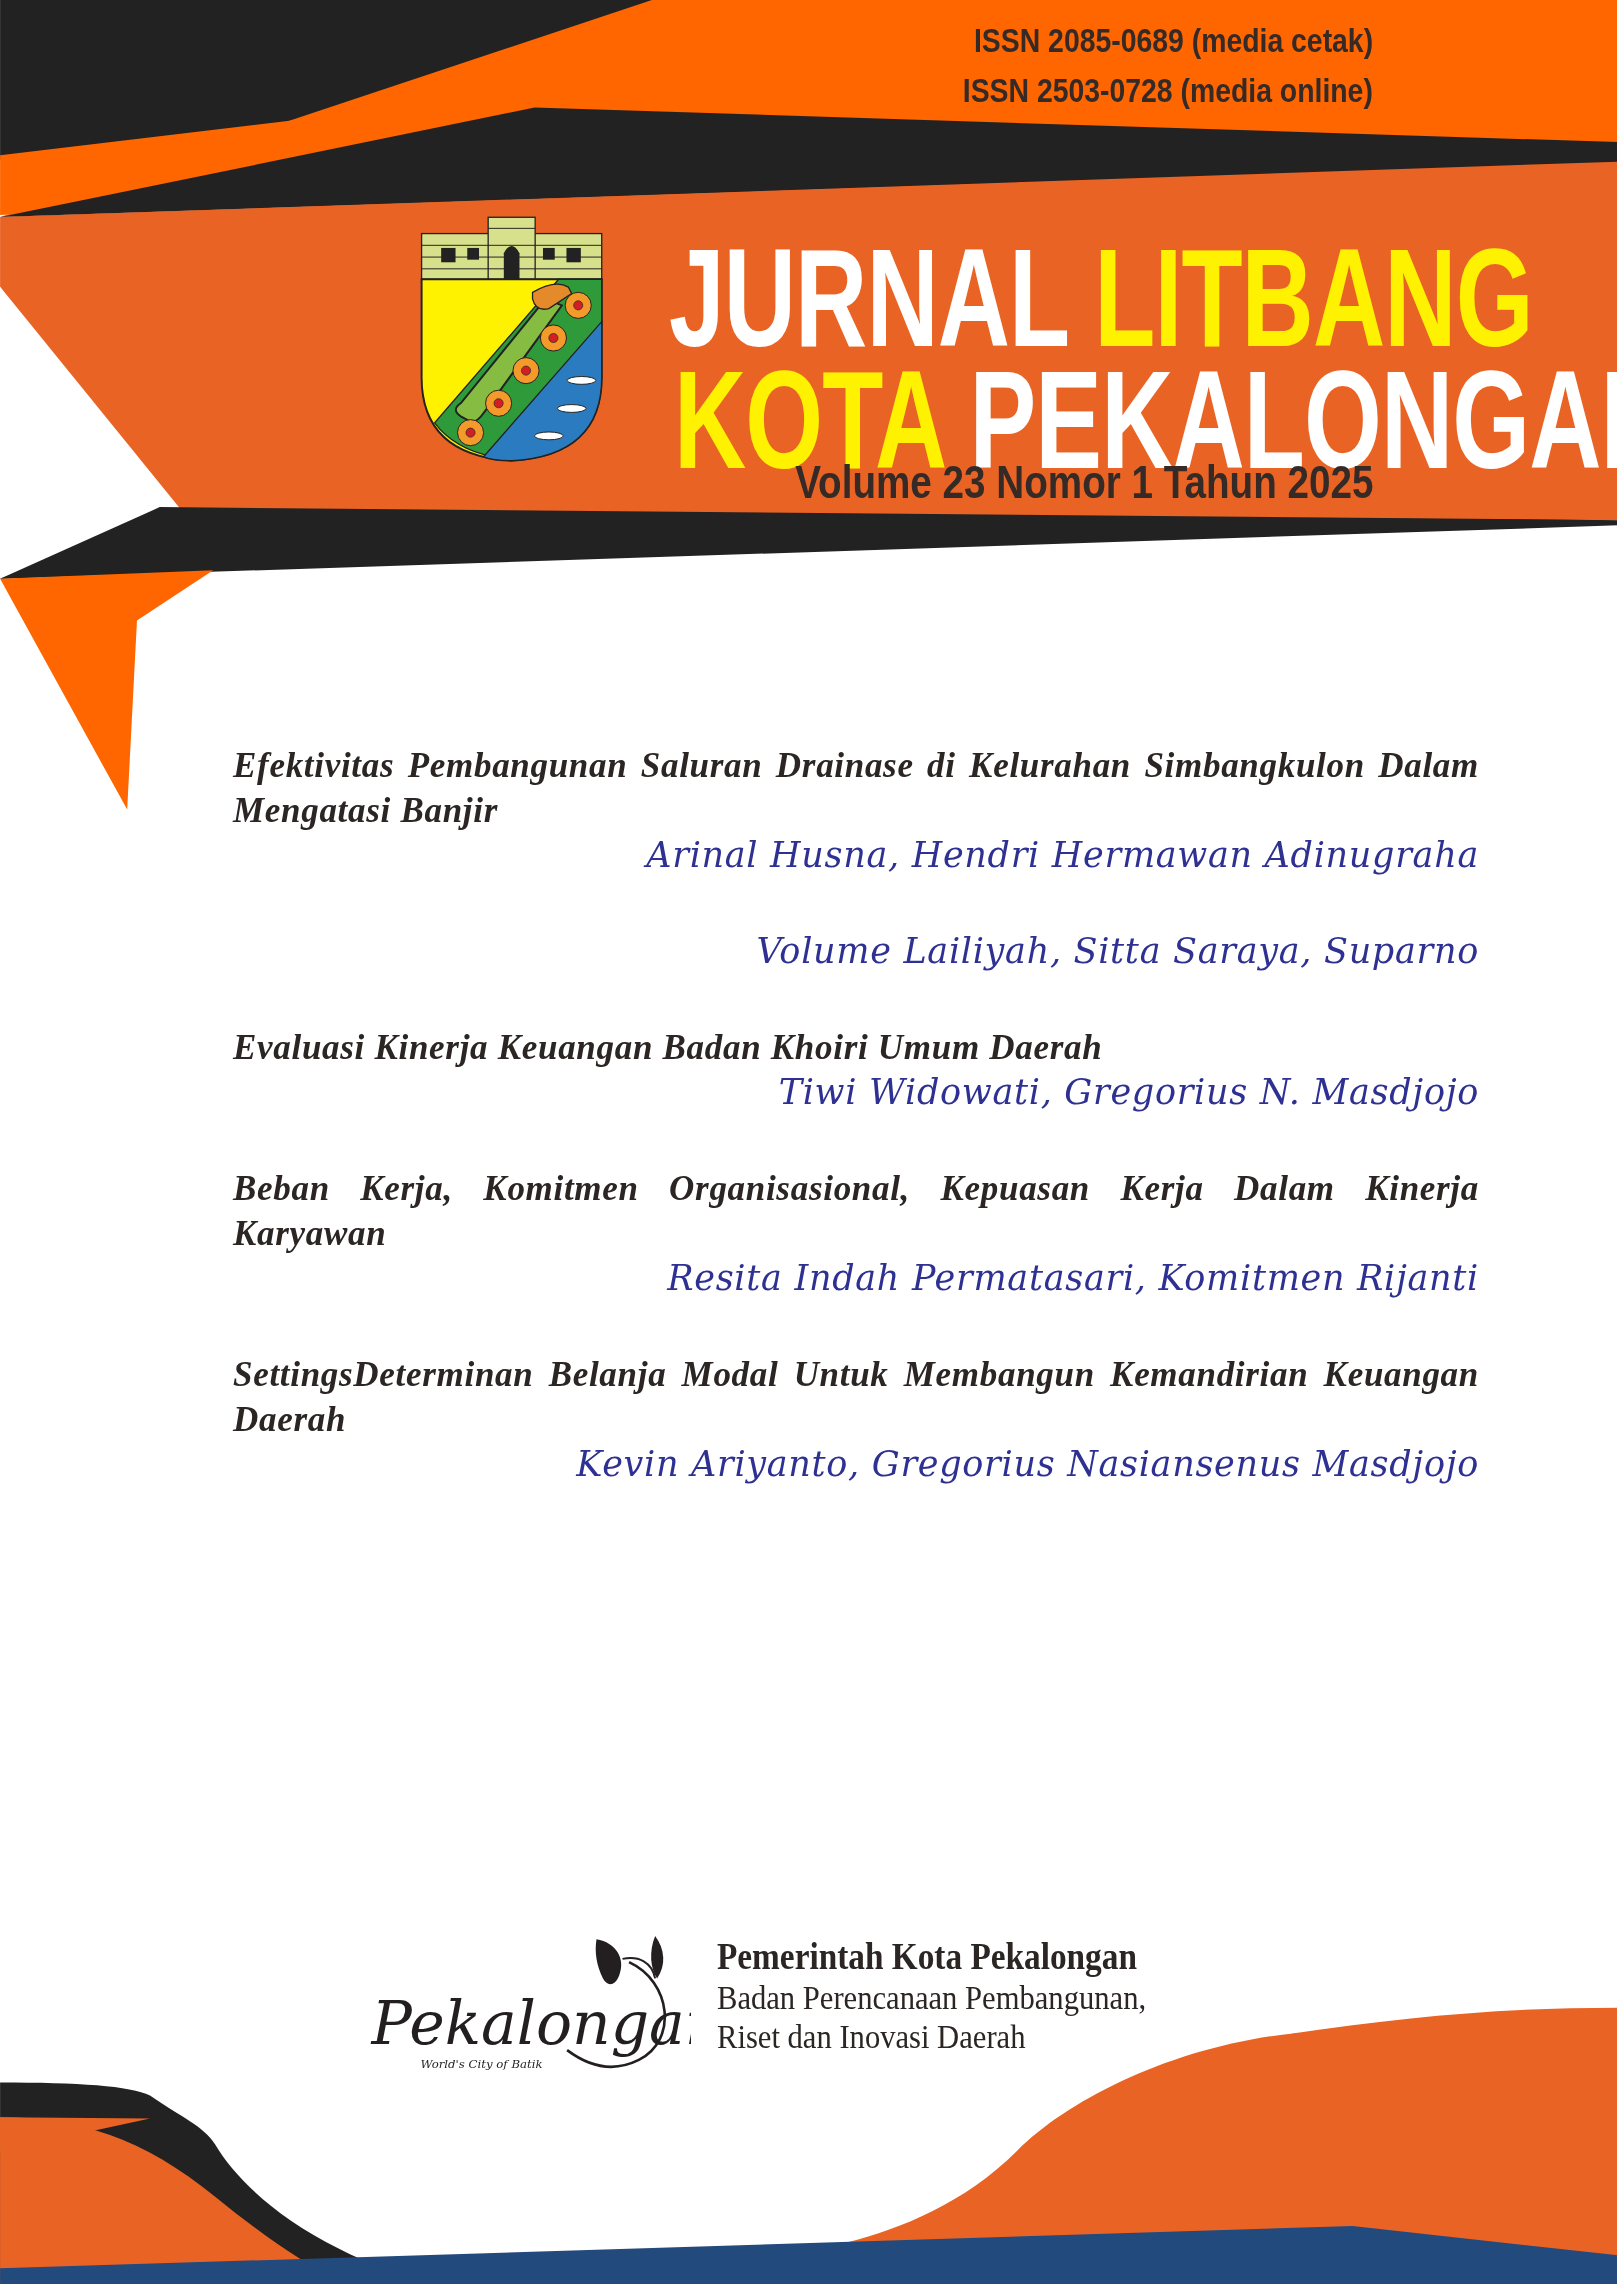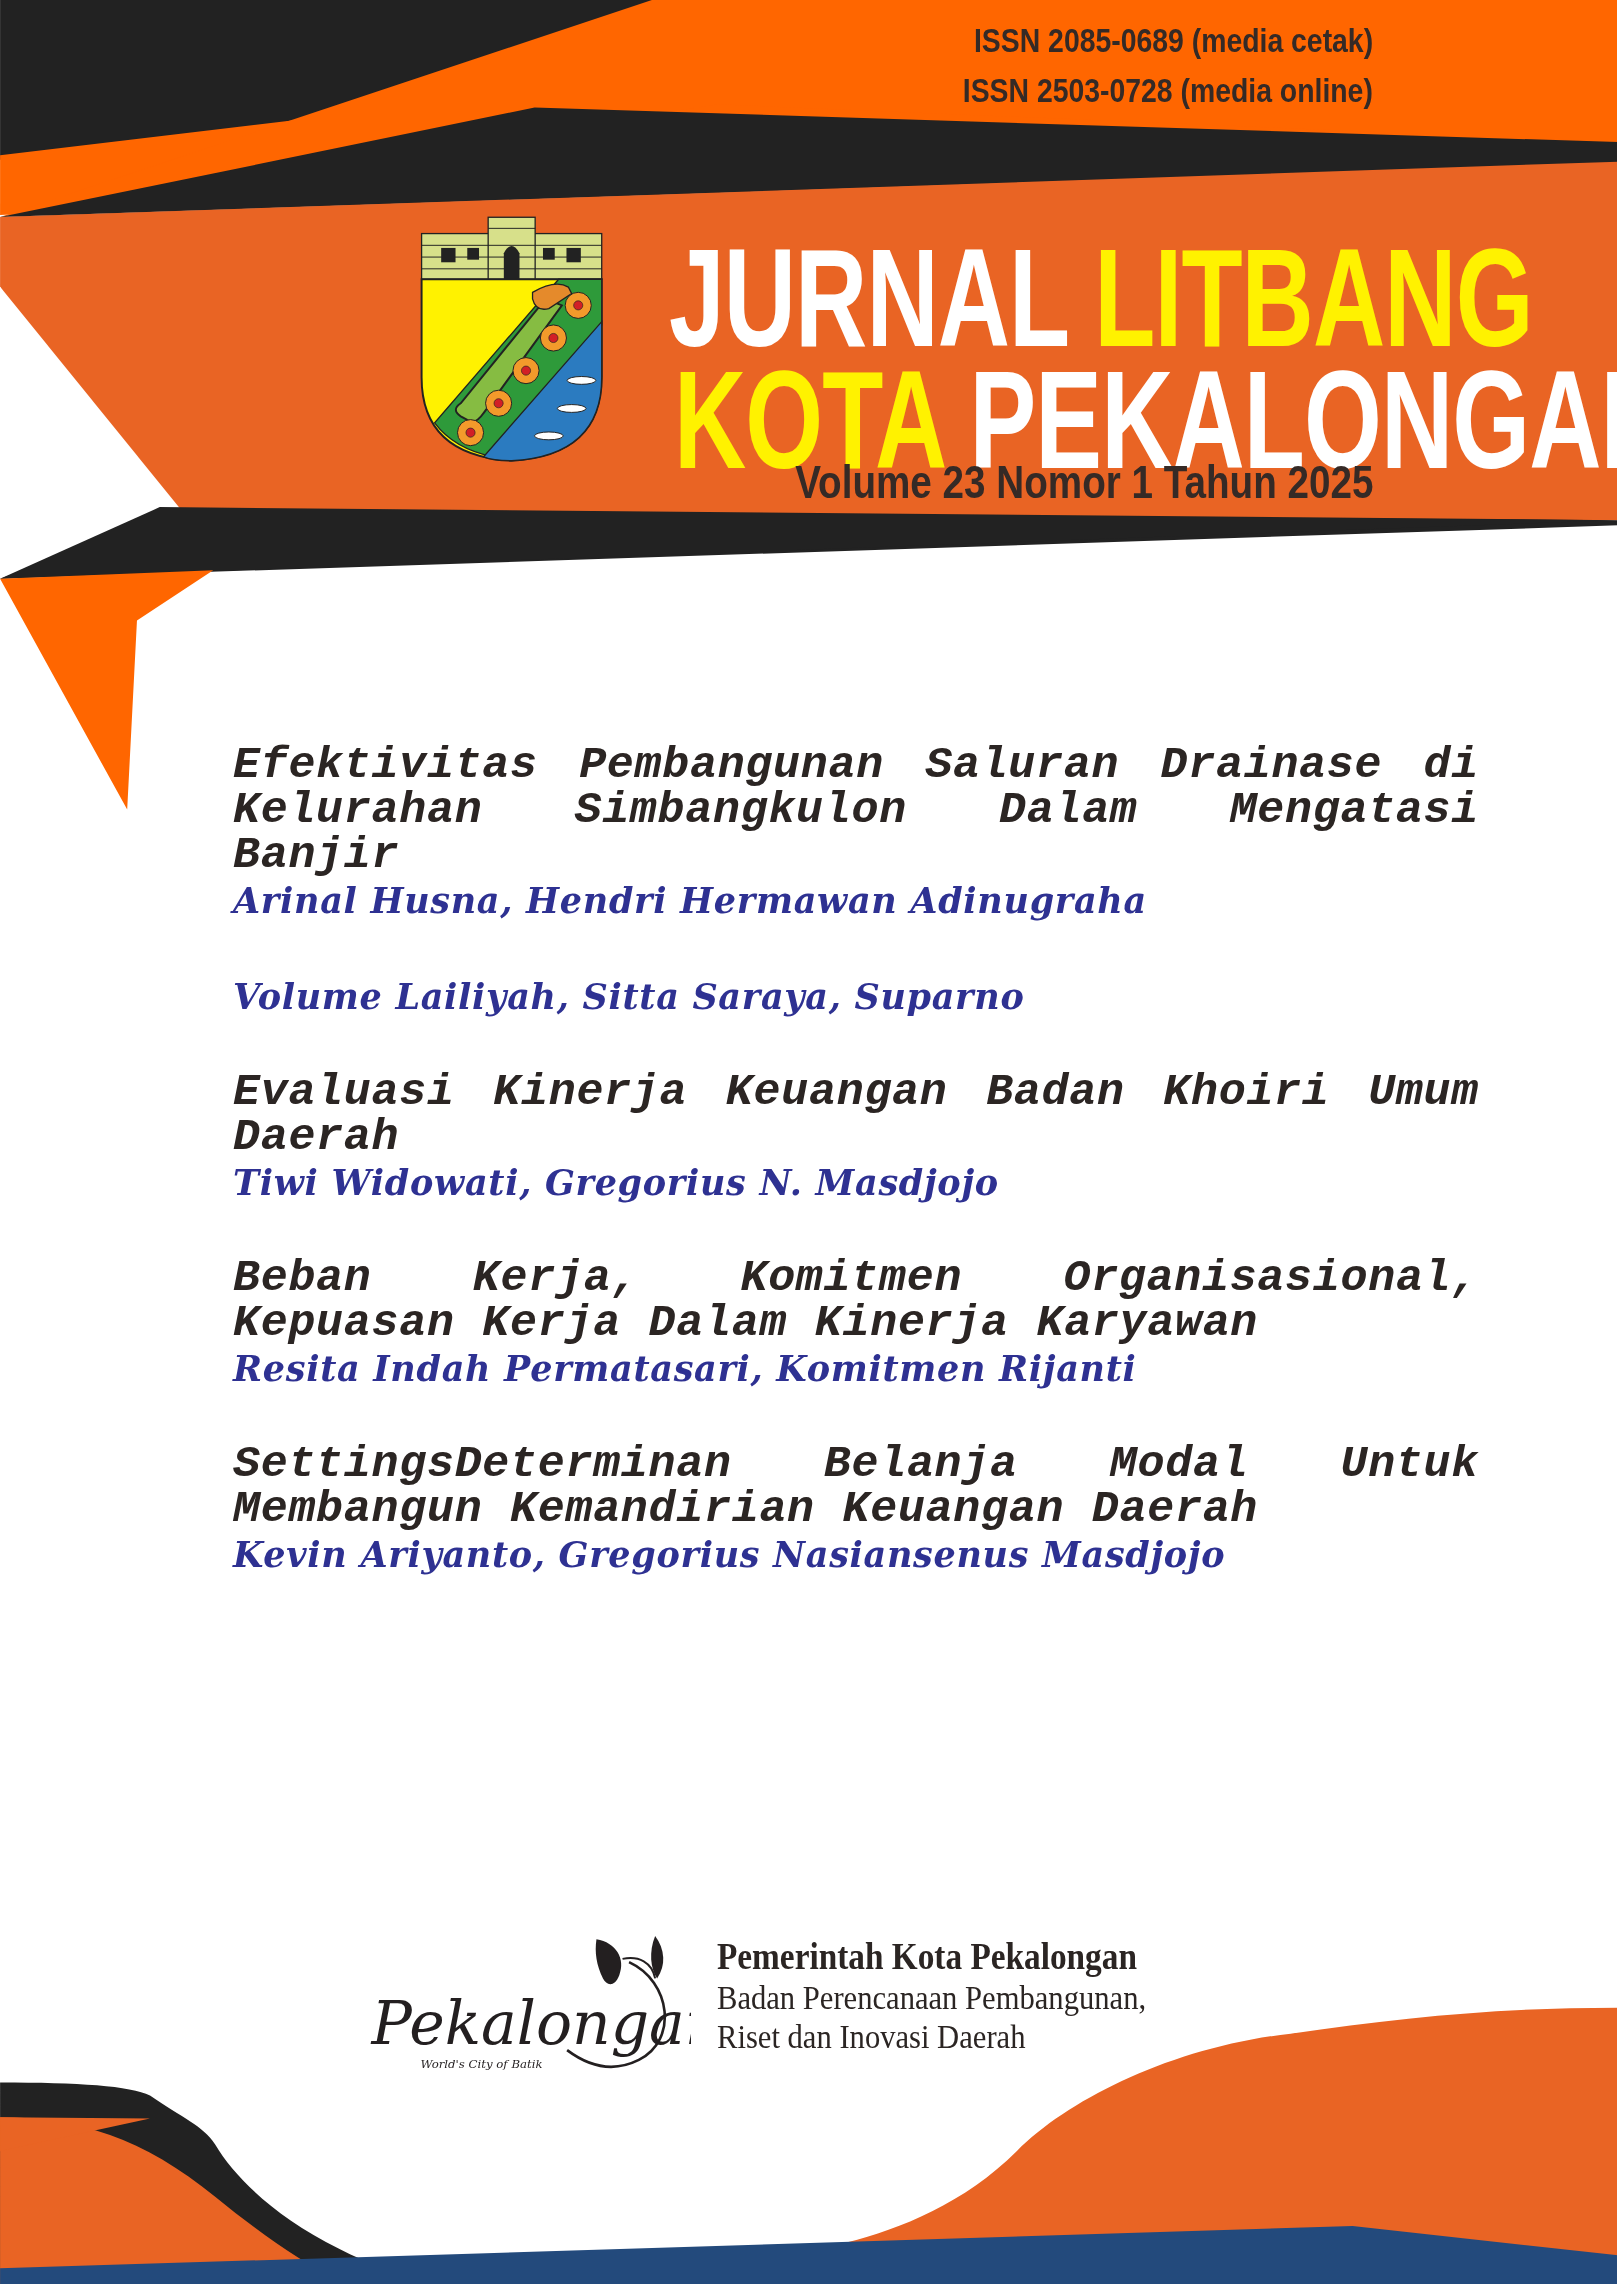--- a/index.html
+++ b/index.html
@@ -19,24 +19,24 @@
     .title.row1 { left: 669px; top: 228px; font-size: 139px; }
     .title.row2 { left: 674px; top: 350px; font-size: 139px; }
     .white { color: #ffffff; }
     .yellow { color: #fff200; }
 
     .volume { position: absolute; right: 89px; top: 455px; font-family: "Liberation Sans", sans-serif; font-weight: 700;
               font-size: 46px; color: #352a26; transform: scaleX(0.84); transform-origin: right top; white-space: nowrap; }
 
     .toc { position: absolute; left: 233px; width: 1246px; top: 743px; }
     .article { margin-bottom: 51px; }
-    .art-title { font-family: Liberation Mono, monospace; font-weight: 700; font-style: italic; font-size: 45px;
+    .art-title { font-family: Liberation Serif, serif; font-weight: 700; font-style: italic; font-size: 35px;
                  color: #2b2523; line-height: 45px; text-align: justify; text-align-last: left; letter-spacing: 0.7px; }
-    .art-authors { font-family: "DejaVu Serif", serif; font-weight: 700; font-style: italic; font-size: 35px;
-                   color: #2e3192; line-height: 45px; text-align: left; letter-spacing: 0.7px; }
+    .art-authors { font-family: "DejaVu Serif", serif; font-weight: 400; font-style: italic; font-size: 35px;
+                   color: #2e3192; line-height: 45px; text-align: right; letter-spacing: 0.7px; }
 
     .footer-logo { position: absolute; left: 365px; top: 1923px; width: 326px; height: 163px; }
     .footer-text { position: absolute; left: 717px; top: 1936px; font-family: "Liberation Serif", serif; color: #2b2523;
                    transform: scaleX(0.9); transform-origin: left top; white-space: nowrap; }
     .footer-text .gov { font-size: 37px; font-weight: 700; line-height: 42px; }
     .footer-text .agency { font-size: 34px; font-weight: 400; line-height: 39px; }
   </style>
 </head>
 <body>
 

